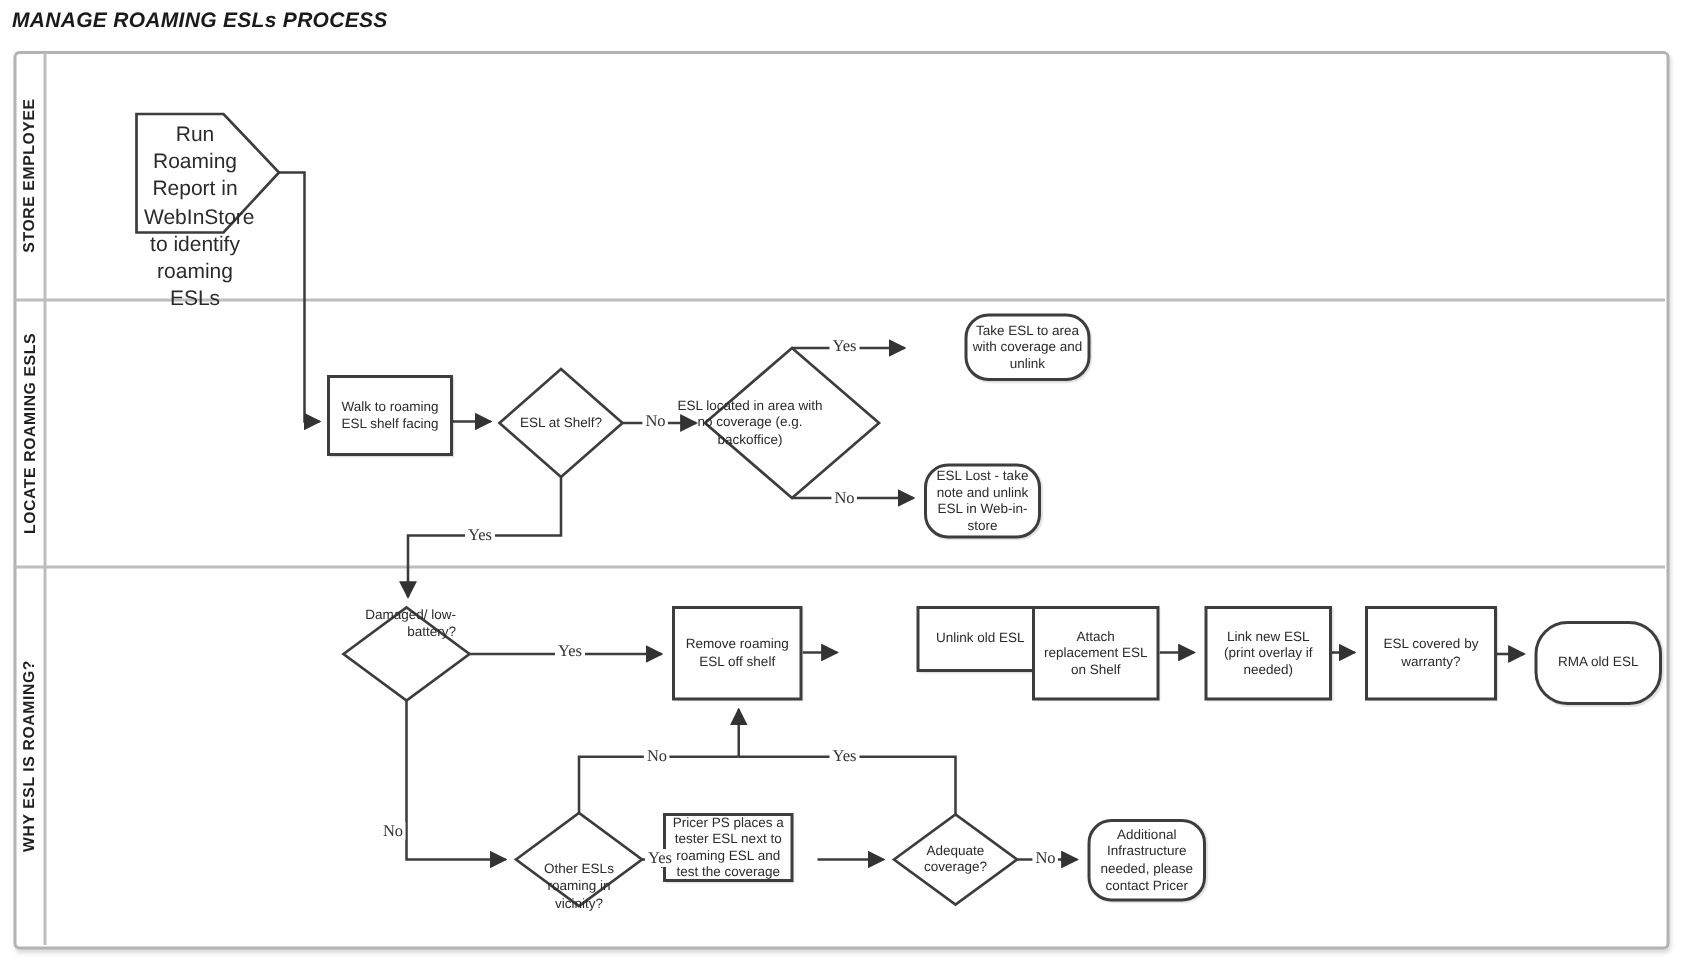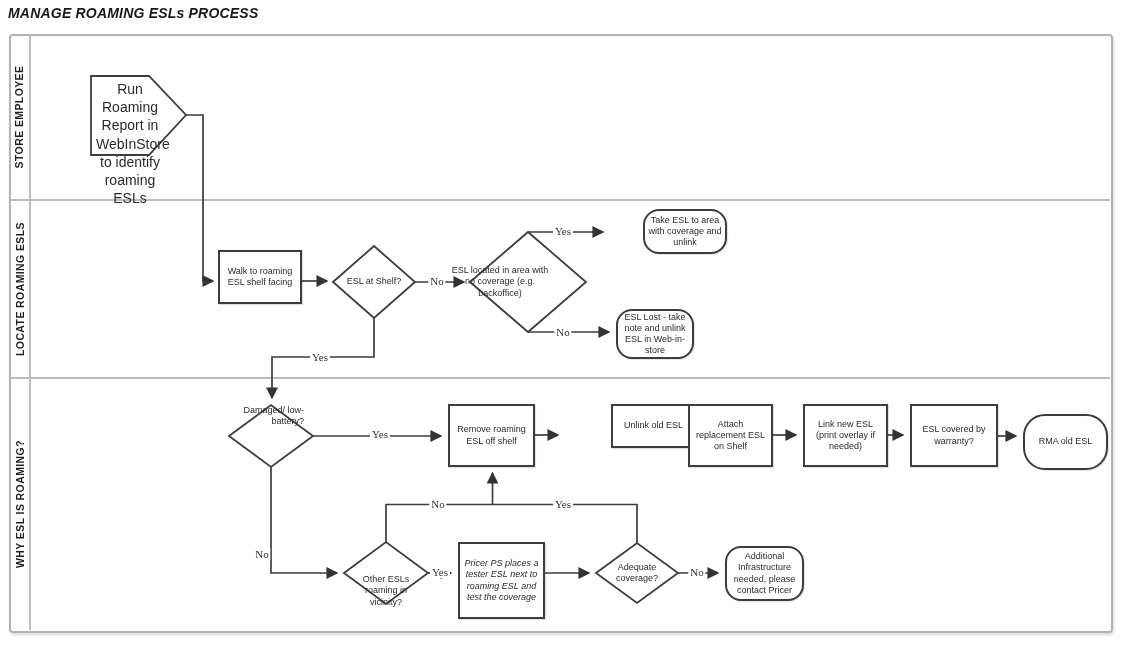--- a/index.html
+++ b/index.html
@@ -111,21 +111,21 @@
     <polygon points="596,573 637,543 678,573 637,603"></polygon>
   </g>
 </svg>
 
 <div class="node" style="left:218px;top:250px;width:84px;height:54px;">Walk to roaming ESL shelf facing</div>
 <div class="node" style="left:448px;top:404px;width:87px;height:63px;">Remove roaming ESL off shelf</div>
 <div class="node" style="left:565px;top:404px;width:85px;height:44px;margin-left:46px;">Unlink old ESL</div>
 <div class="node" style="left:688px;top:404px;width:85px;height:63px;">Attach replacement ESL on Shelf</div>
 <div class="node" style="left:803px;top:404px;width:85px;height:63px;">Link new ESL (print overlay if needed)</div>
 <div class="node" style="left:910px;top:404px;width:88px;height:63px;">ESL covered by warranty?</div>
-<div class="node" style="left:458px;top:542px;width:87px;height:77px;font-style:italic;">Pricer PS places a tester ESL next to roaming ESL and test the coverage</div>
+<div class="node" style="left:442px;top:542px;width:87px;height:46px;">Pricer PS places a tester ESL next to roaming ESL and test the coverage</div>
 
 <div class="node terminator" style="left:610px;top:209px;width:84px;height:45px;margin-left:33px;">Take ESL to area with coverage and unlink</div>
 <div class="node terminator" style="left:616px;top:309px;width:78px;height:50px;">ESL Lost - take note and unlink ESL in Web-in-store</div>
 <div class="node stadium" style="left:1023px;top:414px;width:85px;height:56px;">RMA old ESL</div>
 <div class="node terminator" style="left:725px;top:546px;width:79px;height:55px;">Additional Infrastructure needed, please contact Pricer</div>
 
 <div class="ptext" style="left:96px;top:80px;width:68px;">Run Roaming Report in WebInStore to identify roaming ESLs</div>
 
 <div class="dtext" style="left:374px;top:282px;width:70px;">ESL at Shelf?</div>
 <div class="dtext" style="left:500px;top:282px;width:102px;">ESL located in area with no coverage (e.g. backoffice)</div>

